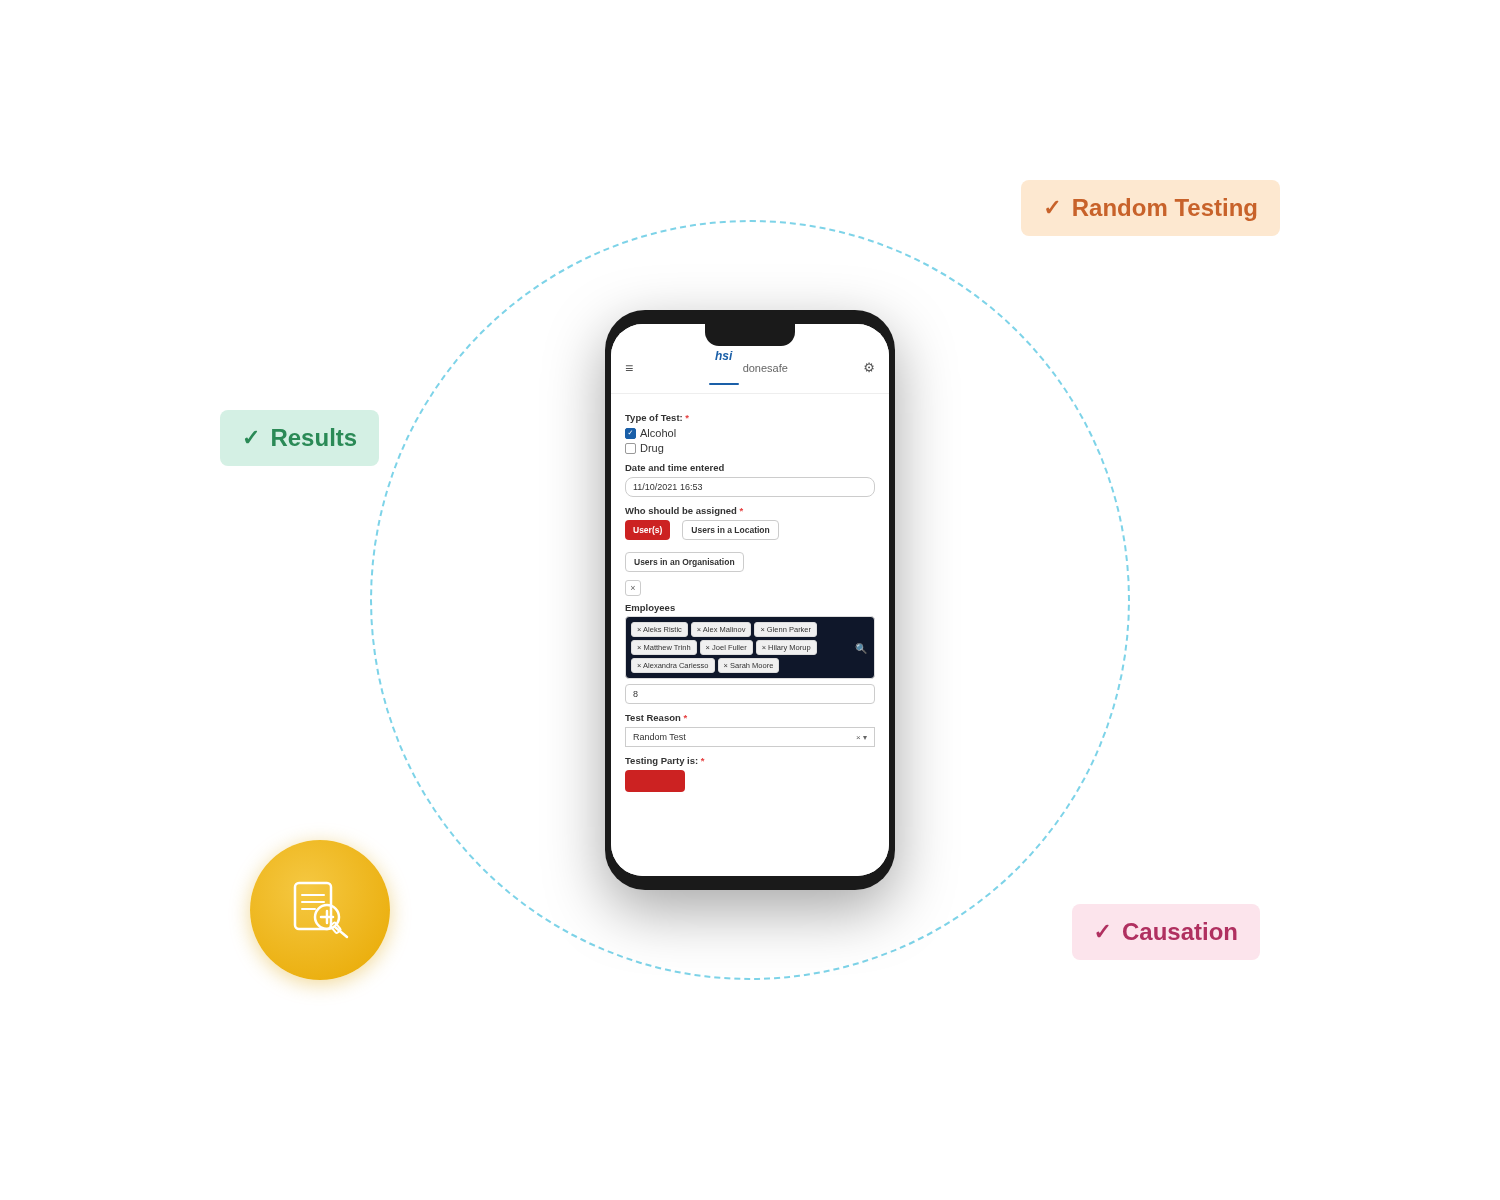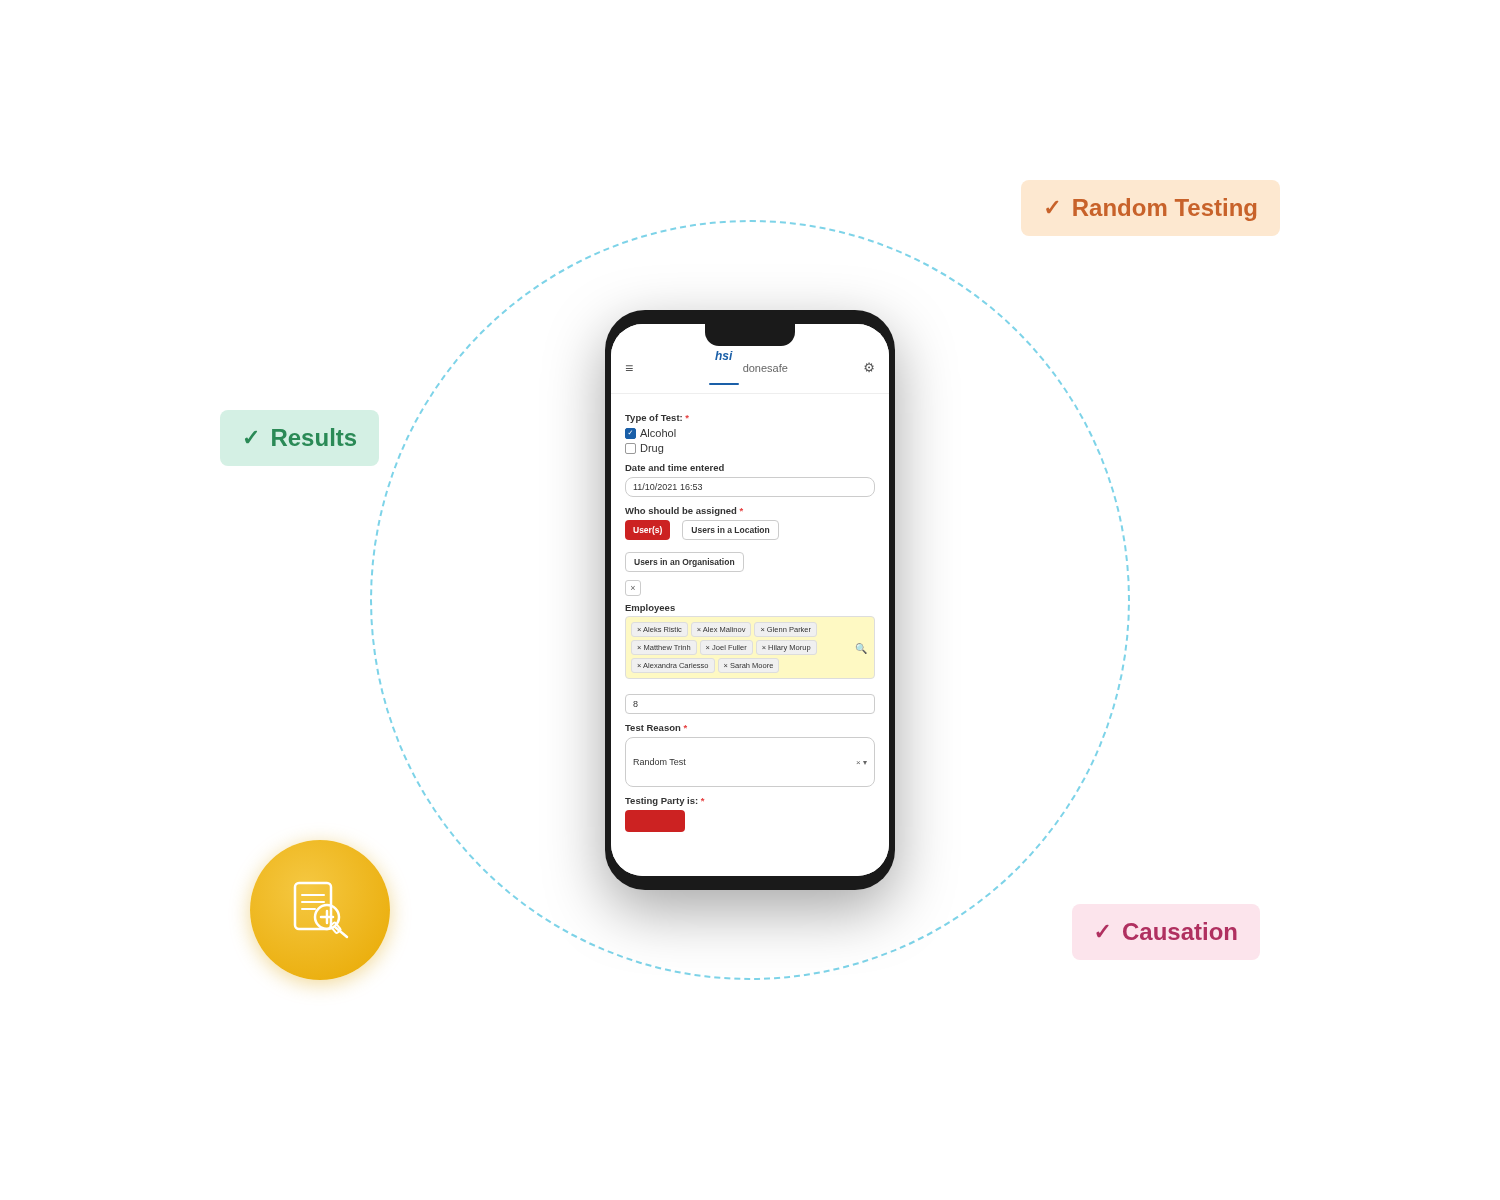--- a/index.html
+++ b/index.html
@@ -209,25 +209,25 @@
       font-size: 8px;
       color: #e53e3e;
       line-height: 1.4;
       margin-bottom: 5px;
     }
 
     .employee-tags {
       border: 1px solid #ddd;
       border-radius: 4px;
       padding: 5px;
-      background: #fef9c3;
+      background: #0f172a;
       display: flex;
       flex-wrap: wrap;
       gap: 3px;
-      margin-bottom: 15px;
+      margin-bottom: 5px;
       position: relative;
     }
 
     .emp-tag {
       background: #f0f0f0;
       border: 1px solid #ddd;
       border-radius: 3px;
       font-size: 7.5px;
       padding: 2px 5px;
       color: #333;
@@ -248,22 +248,22 @@
       border-radius: 4px;
       padding: 4px 7px;
       font-size: 9px;
       color: #333;
       margin-bottom: 6px;
     }
 
     .select-input {
       width: 100%;
       border: 1px solid #ccc;
-      border-radius: 8px;
-      padding: 19px 7px;
+      border-radius: 0;
+      padding: 4px 7px;
       font-size: 9px;
       color: #333;
       background: #fff;
       display: flex;
       align-items: center;
       justify-content: space-between;
       margin-bottom: 6px;
     }
 
     .select-arrow { font-size: 8px; color: #666; }

